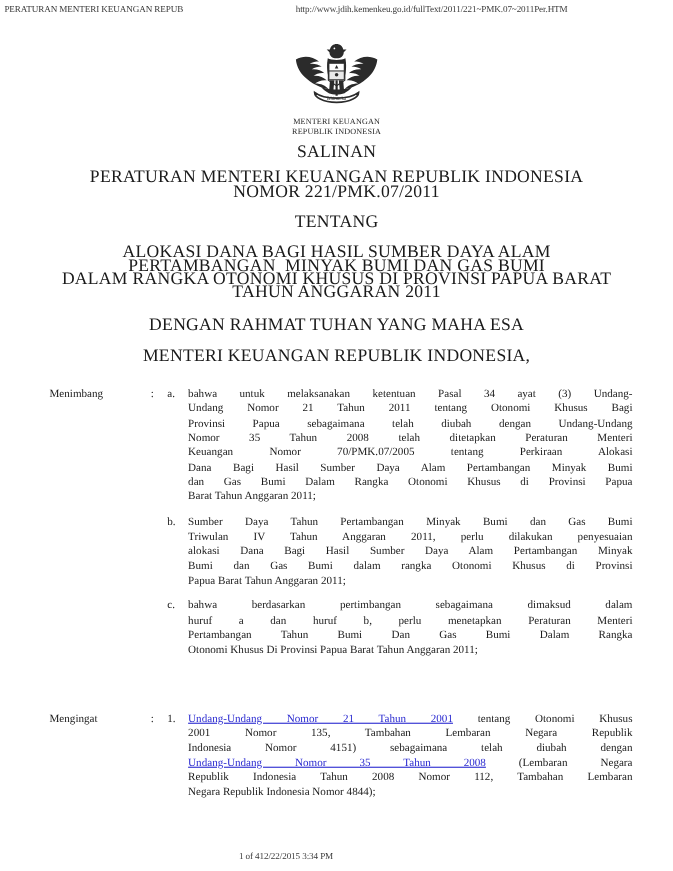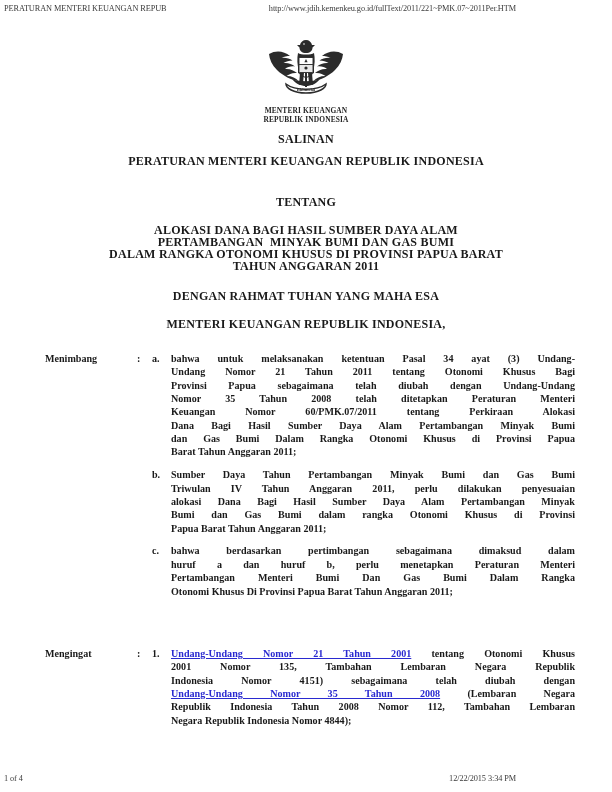--- a/index.html
+++ b/index.html
@@ -26,32 +26,31 @@
     padding: 0 4px;
     display: flex;
     justify-content: space-between;
     align-items: flex-start;
     font-family: "Liberation Serif", "DejaVu Serif", serif;
     font-size: 8.3px;
     color: #3a3a3a;
     letter-spacing: -0.1px;
   }
   .print-header { top: 4px; }
-  .print-footer { top: 774px; }
+  .print-footer { top: 774px; justify-content: center; }
   .print-header .ph-left { white-space: nowrap; }
   .print-header .ph-right { white-space: nowrap; padding-left: 44px; }
 
   
   .page {
     position: absolute;
     top: 0;
     left: 0;
     width: 581px;
     height: 792px;
-    font-weight: bold;
   }
 
   
   .emblem-block {
     position: absolute;
     top: 36px;
     left: 0;
     width: 612px;
     text-align: center;
   }
@@ -66,21 +65,21 @@
     letter-spacing: 0.15px;
     color: #262626;
   }
 
   
   .center-line {
     position: absolute;
     left: 0;
     width: 612px;
     text-align: center;
-    font-size: 12px;
+    font-size: 16px;
     line-height: 12.6px;
     letter-spacing: 0.25px;
     white-space: pre;
   }
 
   
   .clause {
     position: absolute;
     left: 45px;
     width: 530px;
@@ -184,20 +183,21 @@
     </svg>
     <div class="emblem-caption">
       <div>MENTERI KEUANGAN</div>
       <div>REPUBLIK INDONESIA</div>
     </div>
   </div>
 
   <div class="center-line" style="top:133px;">SALINAN</div>
 
   <div class="center-line" style="top:155px;">PERATURAN MENTERI KEUANGAN REPUBLIK INDONESIA</div>
+  <div class="center-line" style="top:169px;">NOMOR 221/PMK.07/2011</div>
 
   <div class="center-line" style="top:196px;">TENTANG</div>
 
   <div class="center-line" style="top:224px;">ALOKASI DANA BAGI HASIL SUMBER DAYA ALAM</div>
   <div class="center-line" style="top:236px;">PERTAMBANGAN  MINYAK BUMI DAN GAS BUMI</div>
   <div class="center-line" style="top:248px;">DALAM RANGKA OTONOMI KHUSUS DI PROVINSI PAPUA BARAT</div>
   <div class="center-line" style="top:260px;">TAHUN ANGGARAN 2011</div>
 
   <div class="center-line" style="top:290px;">DENGAN RAHMAT TUHAN YANG MAHA ESA</div>
   <div class="center-line" style="top:318px;">MENTERI KEUANGAN REPUBLIK INDONESIA,</div>
@@ -207,21 +207,21 @@
     <span class="clause-colon">:</span>
     <div class="clause-items">
 
       <div class="item">
         <span class="item-marker">a.</span>
         <span class="item-text">
           <span class="ln">bahwa untuk melaksanakan ketentuan Pasal 34 ayat (3) Undang-</span>
           <span class="ln">Undang Nomor 21 Tahun 2011 tentang Otonomi Khusus Bagi</span>
           <span class="ln">Provinsi Papua sebagaimana telah diubah dengan Undang-Undang</span>
           <span class="ln">Nomor 35 Tahun 2008 telah ditetapkan Peraturan Menteri</span>
-          <span class="ln">Keuangan Nomor 60/PMK.07/2011 tentang Perkiraan Alokasi</span>
+          <span class="ln">Keuangan Nomor 70/PMK.07/2005 tentang Perkiraan Alokasi</span>
           <span class="ln">Dana Bagi Hasil Sumber Daya Alam Pertambangan Minyak Bumi</span>
           <span class="ln">dan Gas Bumi Dalam Rangka Otonomi Khusus di Provinsi Papua</span>
           <span class="ln last">Barat Tahun Anggaran 2011;</span>
         </span>
       </div>
 
       <div class="item">
         <span class="item-marker">b.</span>
         <span class="item-text">
           <span class="ln">Sumber Daya Tahun Pertambangan Minyak Bumi dan Gas Bumi</span>
@@ -230,21 +230,21 @@
           <span class="ln">Bumi dan Gas Bumi dalam rangka Otonomi Khusus di Provinsi</span>
           <span class="ln last">Papua Barat Tahun Anggaran 2011;</span>
         </span>
       </div>
 
       <div class="item">
         <span class="item-marker">c.</span>
         <span class="item-text">
           <span class="ln">bahwa berdasarkan pertimbangan sebagaimana dimaksud dalam</span>
           <span class="ln">huruf a dan huruf b, perlu menetapkan Peraturan Menteri</span>
-          <span class="ln">Pertambangan Menteri Bumi Dan Gas Bumi Dalam Rangka</span>
+          <span class="ln">Pertambangan Tahun Bumi Dan Gas Bumi Dalam Rangka</span>
           <span class="ln last">Otonomi Khusus Di Provinsi Papua Barat Tahun Anggaran 2011;</span>
         </span>
       </div>
 
     </div>
   </div>
 
   <div class="clause" style="top:647px;">
     <span class="clause-label">Mengingat</span>
     <span class="clause-colon">:</span>

